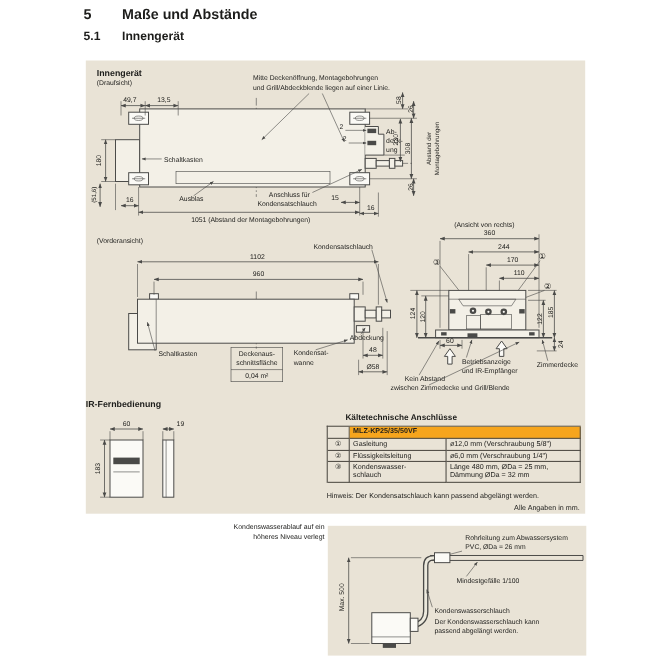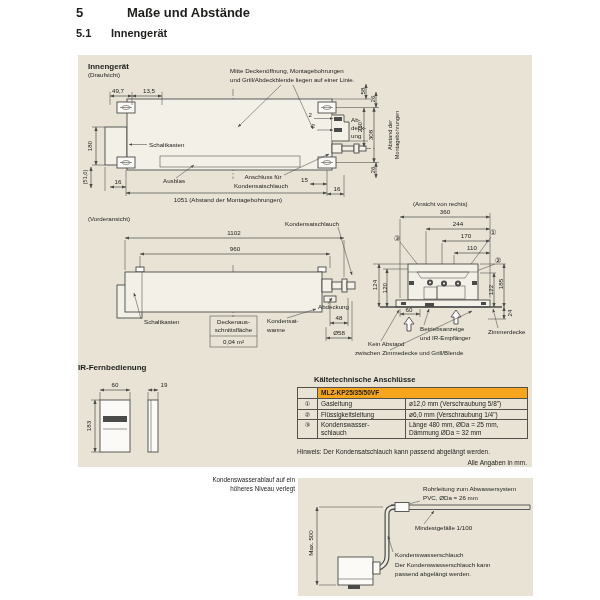--- a/index.html
+++ b/index.html
@@ -1,20 +1,20 @@
 <!DOCTYPE html>
 <html><head>
 <meta charset="utf-8">
 <style>
   html,body{margin:0;padding:0;}
   body{width:600px;height:600px;background:#ffffff;position:relative;
        font-family:"Liberation Sans","DejaVu Sans",sans-serif;color:#1d1d1b;overflow:hidden;}
   .abs{position:absolute;}
   .sec-num{left:76px;top:5px;font-size:13px;font-weight:bold;}
-  .sec-title{left:111px;top:5px;font-size:13px;font-weight:bold;margin-left:16px;}
+  .sec-title{left:111px;top:5px;font-size:13px;font-weight:bold;}
   .sub-num{left:76px;top:27px;font-size:11px;font-weight:bold;}
   .sub-title{left:111px;top:27px;font-size:11px;font-weight:bold;}
   .panel{left:78px;top:55px;width:454px;height:412px;background:#e9e3d6;}
   .panel svg{position:absolute;left:0;top:0;}
   .hd{font-weight:bold;font-size:8px;}
   .hd-inner{left:10px;top:7px;}
   .hd-ir{left:0;top:308px;}
   .hd-table{left:219px;top:320px;font-weight:bold;font-size:7.5px;padding-left:17px;}
   svg text{font-family:"Liberation Sans","DejaVu Sans",sans-serif;font-size:6.2px;fill:#1d1d1b;}
   svg text.f55{font-size:5.6px;} svg text.ref{font-size:7.5px;}

